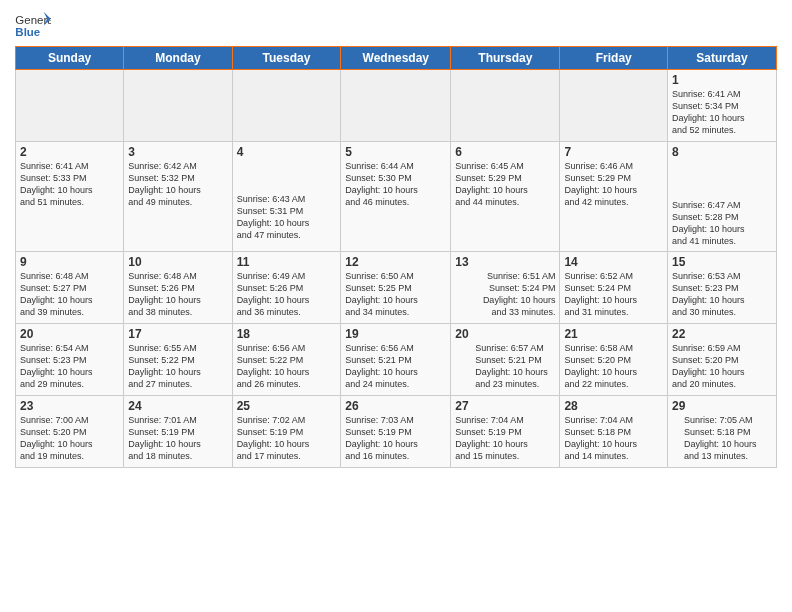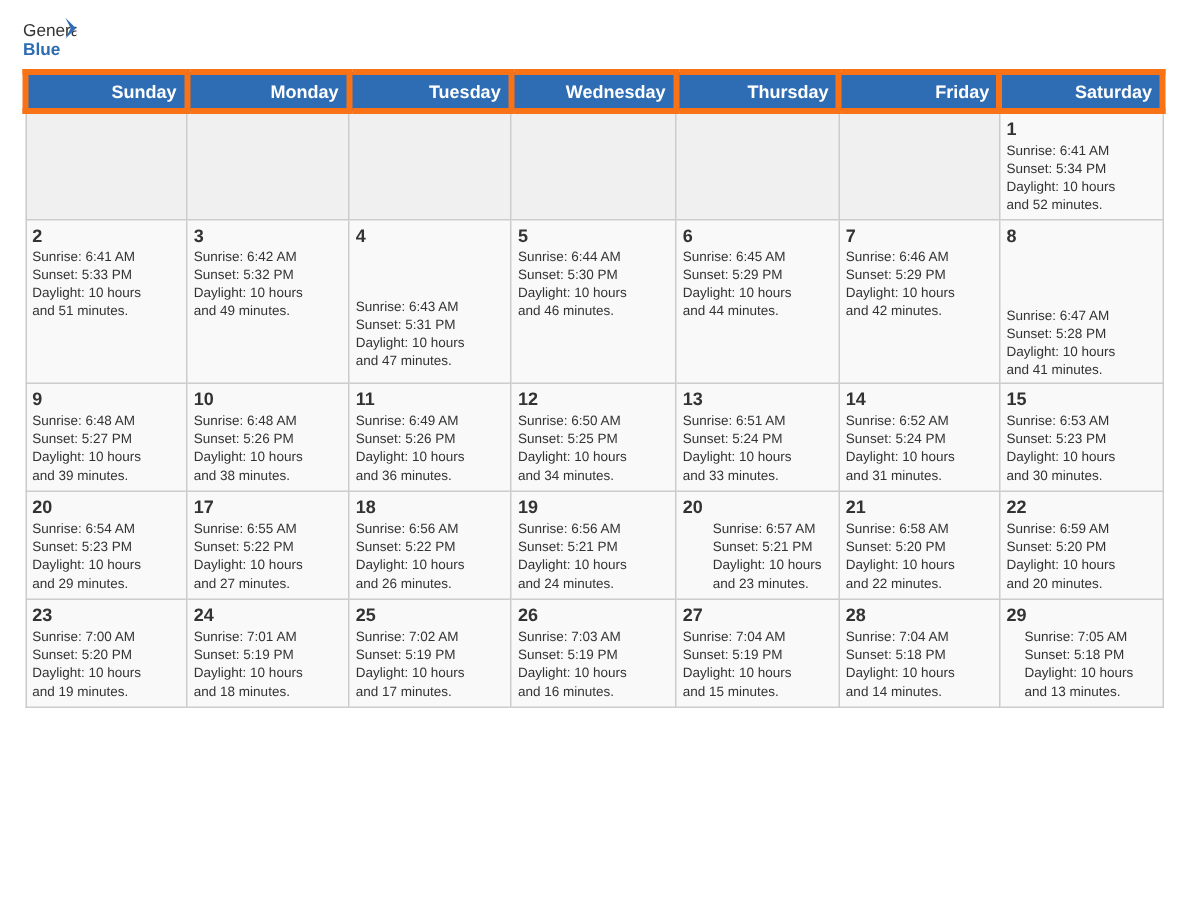--- a/index.html
+++ b/index.html
@@ -43,25 +43,25 @@
       color: #555;
     }
     .calendar {
       width: 100%;
       border-collapse: collapse;
       border: 1px solid #ccc;
     }
     .calendar th {
       background-color: #2e6db4;
       color: white;
-      text-align: right;
+      text-align: center;
       padding: 4px 5px;
       font-size: 12px;
       font-weight: bold;
-      border: 4px solid #f97316;
+      border: 1px solid #f97316;
     }
     .calendar td {
       border: 1px solid #ccc;
       vertical-align: top;
       padding: 3px 4px;
       width: 113px;
       height: 72px;
       background: #f9f9f9;
       font-size: 9.5px;
       color: #333;
@@ -206,21 +206,21 @@
           </td>
           <td>
             <span class="day-number">12</span>
             <div class="day-info" style="white-space: pre-line;">Sunrise: 6:50 AM
 Sunset: 5:25 PM
 Daylight: 10 hours
 and 34 minutes.</div>
           </td>
           <td>
             <span class="day-number">13</span>
-            <div class="day-info" style="white-space: pre-line;">Sunrise: 6:51 AM
+            <div class="day-info" style="white-space: pre-line; text-align: right;">Sunrise: 6:51 AM
 Sunset: 5:24 PM
 Daylight: 10 hours
 and 33 minutes.</div>
           </td>
           <td>
             <span class="day-number">14</span>
             <div class="day-info" style="white-space: pre-line;">Sunrise: 6:52 AM
 Sunset: 5:24 PM
 Daylight: 10 hours
 and 31 minutes.</div>

